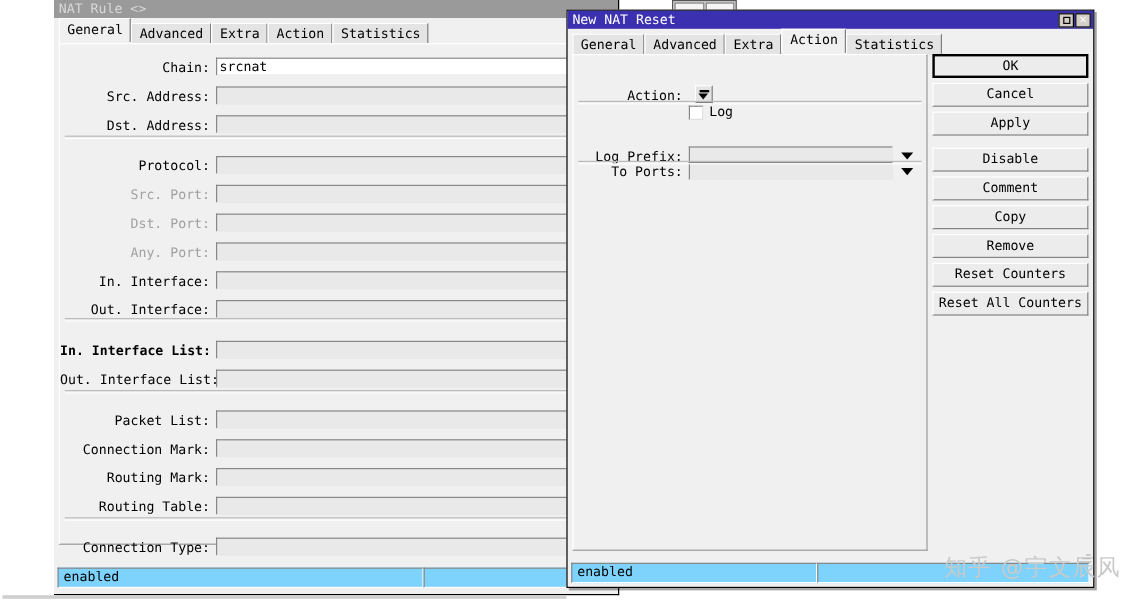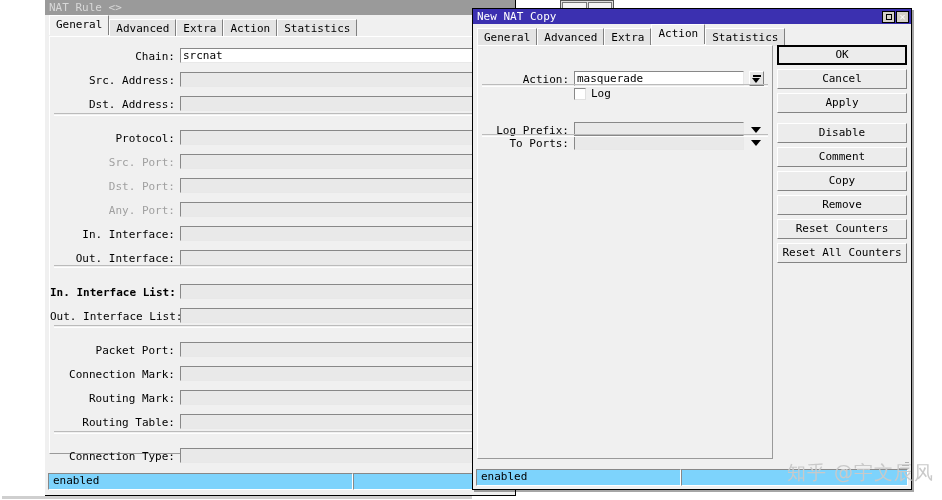--- a/index.html
+++ b/index.html
@@ -323,21 +323,21 @@
           </span>
         </div>
         <div class="row" style="position: absolute; left: 0px; top: 266px;">
           <div class="lbl" style="width: 130px;">Out. Interface List:</div>
           <div class="fld" style="width: 316px;"></div>
           <span class="arrow">
             <i></i>
           </span>
         </div>
         <div class="row" style="position: absolute; left: 0px; top: 300px;">
-          <div class="lbl" style="width: 130px;">Packet Port:</div>
+          <div class="lbl" style="width: 130px;">Packet List:</div>
           <div class="fld" style="width: 316px;"></div>
           <span class="arrow">
             <i></i>
           </span>
         </div>
         <div class="row" style="position: absolute; left: 0px; top: 324px;">
           <div class="lbl" style="width: 130px;">Connection Mark:</div>
           <div class="fld" style="width: 316px;"></div>
           <span class="arrow">
             <i></i>
@@ -374,42 +374,41 @@
   <div class="statusbar" style="position:absolute;left:3px;top:473px;width:464px;">
     <div class="status-cell" style="width:305px;">enabled</div>
     <div class="status-cell" style="width:159px;"></div>
   </div>
 </div>
 <div id="leftshadow"></div>
 
 <div class="win" id="rightwin">
 
   <div class="titlebar active">
-    <span class="title-text">New NAT Copy</span>
+    <span class="title-text">New NAT Reset</span>
     <span class="tb-btns">
       <span class="tb-btn">
           <span class="sq"></span>
         </span>
       <span class="tb-btn">✕</span>
     </span>
   </div>
 
   <div class="tabs" id="right-tabs">
       <div class="tab">General</div>
       <div class="tab">Advanced</div>
       <div class="tab">Extra</div>
       <div class="tab active">Action</div>
       <div class="tab">Statistics</div>
     </div>
 
   <div class="panelbox">
     <div id="right-form">
         <div class="row" style="position: absolute; left: 0px; top: 20px;">
           <div class="lbl" style="width: 96px;">Action:</div>
-          <div class="fld editable" style="width: 170px;">masquerade</div>
           <span class="arrow boxed">
             <b></b>
             <i></i>
           </span>
         </div>
         <div class="row" style="position: absolute; left: 0px; top: 71px;">
           <div class="lbl" style="width: 96px;">Log Prefix:</div>
           <div class="fld" style="width: 170px;"></div>
           <span class="arrow">
             <i></i>

